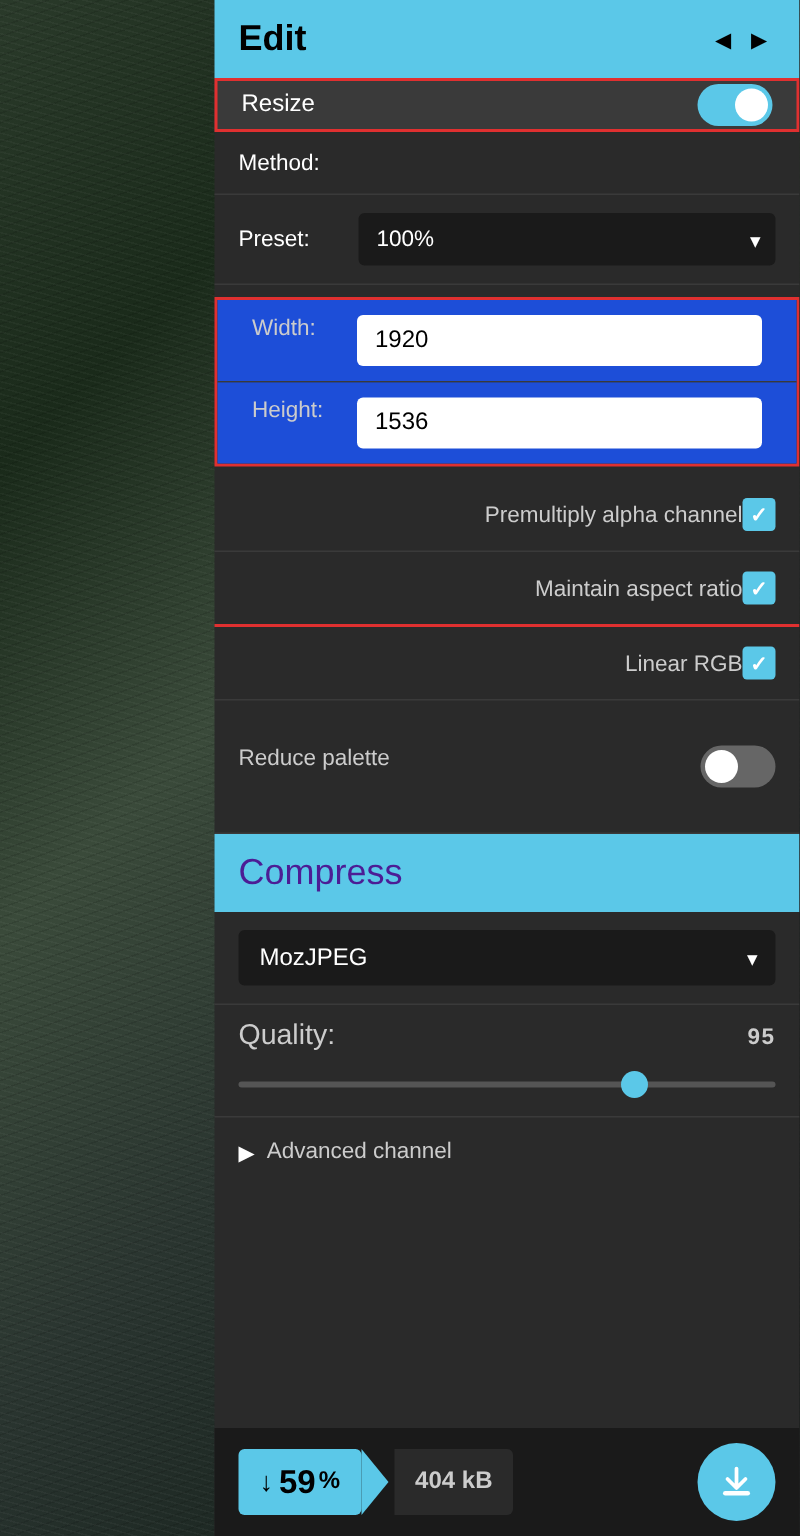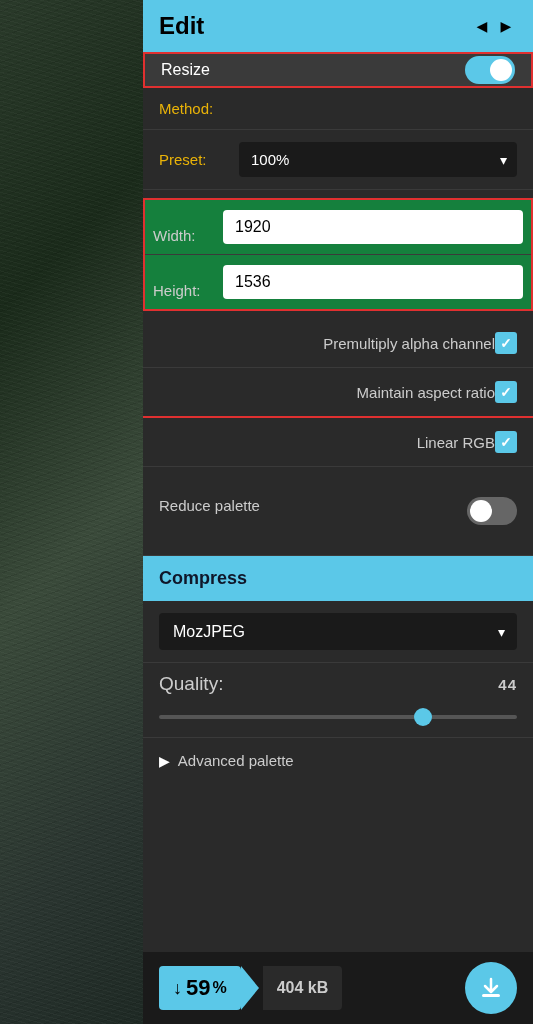--- a/index.html
+++ b/index.html
@@ -135,21 +135,21 @@
 
     
     .form-row {
       display: flex;
       align-items: center;
       padding: 12px 16px;
       border-bottom: 1px solid #3a3a3a;
     }
 
     .form-label {
-      color: #eab308;
+      color: #ffffff;
       font-size: 15px;
       width: 80px;
       flex-shrink: 0;
     }
 
     .select-wrapper {
       flex: 1;
       position: relative;
     }
 
@@ -177,23 +177,23 @@
     }
 
     
     .dimension-section {
       border: 2px solid #e03030;
       margin: 8px 0;
     }
 
     .dimension-row {
       display: flex;
-      align-items: flex-end;
-      padding: 10px 8px;
-      background: #15803d;
+      align-items: flex-start;
+      padding: 10px 23px;
+      background: #1d4ed8;
     }
 
     .dimension-row:first-child {
       border-bottom: 1px solid #3a3a3a;
     }
 
     .dimension-label {
       color: #ccc;
       font-size: 15px;
       width: 70px;
@@ -255,23 +255,23 @@
       border-bottom: 1px solid #3a3a3a;
     }
 
     
     .compress-header {
       background: #5bc8e8;
       padding: 12px 16px;
     }
 
     .compress-title {
-      font-size: 18px;
-      font-weight: 700;
-      color: #0f172a;
+      font-size: 24px;
+      font-weight: 400;
+      color: #4c1d95;
     }
 
     
     .mozjpeg-row {
       padding: 12px 16px;
       border-bottom: 1px solid #3a3a3a;
     }
 
     .mozjpeg-select-wrapper {
       position: relative;
@@ -510,28 +510,28 @@
         <option>AVIF</option>
         <option>PNG</option>
         <option>OxiPNG</option>
       </select>
     </div>
   </div>
 
   <div class="quality-row">
     <div class="quality-header">
       <span class="quality-label">Quality:</span>
-      <span class="quality-value">44</span>
+      <span class="quality-value">95</span>
     </div>
     <input type="range" min="0" max="100" value="75" style="">
   </div>
 
   <div class="advanced-row">
     <span class="advanced-chevron">▶</span>
-    <span class="advanced-label">Advanced palette</span>
+    <span class="advanced-label">Advanced channel</span>
   </div>
 
   <div class="bottom-bar">
     <div style="display:flex; align-items:center; gap:0;">
       <div class="compression-badge">
         <span class="compression-percent">
           <span style="font-size:18px; margin-right:2px;">↓</span>
           <span>59</span>
           <span style="font-size:16px;">%</span>
         </span>

